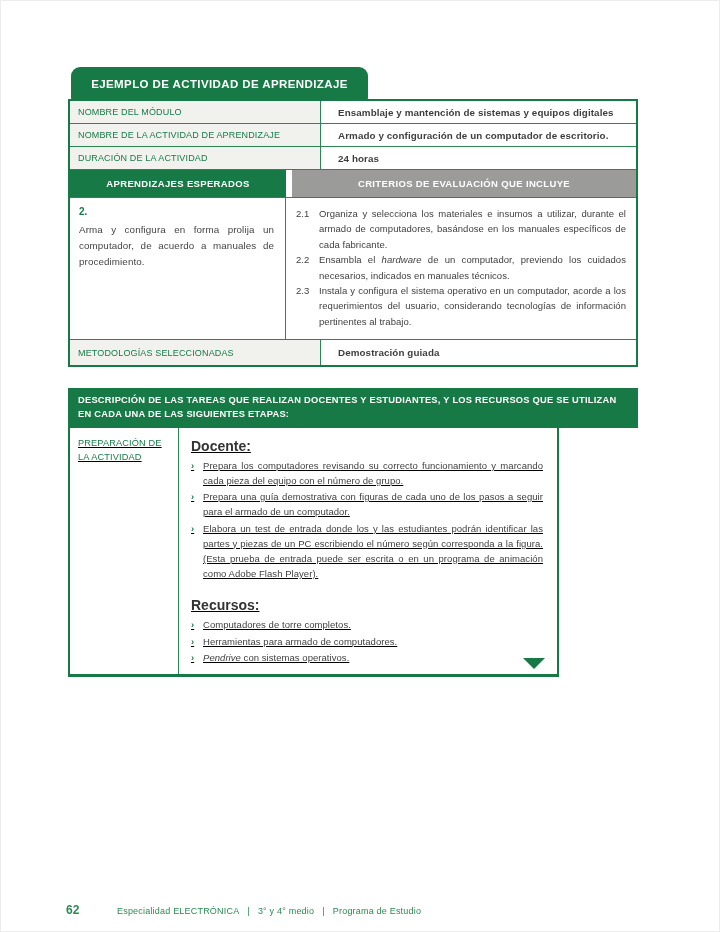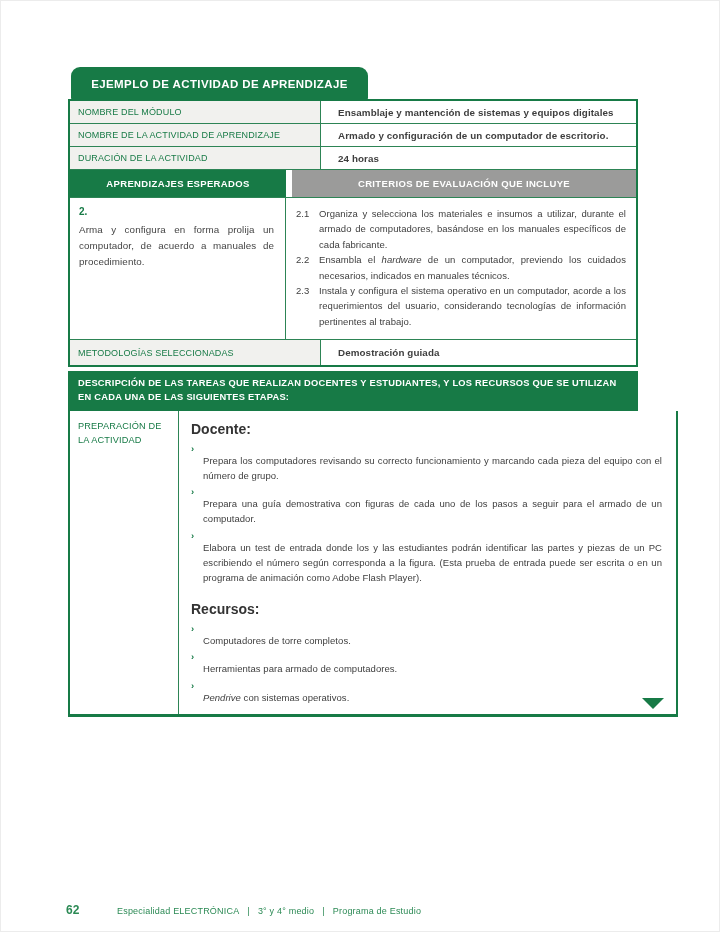--- a/index.html
+++ b/index.html
@@ -46,40 +46,40 @@
     padding:8px 11px 8px 9px; color:#454545; font-size:9.8px;
   }
   .ae-num { color:#177a46; font-weight:600; font-size:10px; margin-bottom:5px; }
   .ae-text { line-height:1.62; text-align:justify; letter-spacing:0.1px; }
   .crit-cell { flex:1; padding:8px 10px 8px 10px; color:#3e3e3e; font-size:9.5px; }
   .criterion { display:flex; }
   .crit-num { width:23px; flex:none; line-height:1.62; }
   .crit-text { flex:1; line-height:1.62; text-align:justify; letter-spacing:0.05px; }
   
   .banner {
-    margin-top:4px; width:570px; background:#177a46;
+    margin-top:21px; width:570px; background:#177a46;
     padding:5px 14px 6px 10px; color:#fff; font-weight:bold;
     font-size:9.3px; line-height:1.55; letter-spacing:0.25px; text-align:left;
   }
   
   .tbl-bottom {
-    position:relative; display:flex; width:610px; min-height:218px;
-    border:2px solid #177a46; border-top:none; border-bottom-width:3px; background:#fff;
+    position:relative; display:flex; width:491px; min-height:218px;
+    border:2px solid #177a46; border-top:none; border-bottom-width:3px; background:#fff;text-decoration:underline;
   }
   .prep-label {
     width:109px; flex:none; border-right:1px solid #2d8455;
     padding:9px 6px 8px 8px; color:#177a46; font-size:9.2px; line-height:1.5;
     letter-spacing:0.15px;
   }
   .prep-content { flex:1; padding:8px 14px 8px 12px; color:#3e3e3e; font-size:9.5px; }
   .subheading { font-weight:bold; color:#333333; font-size:14px; margin:2px 0 4px 0; }
   .subheading.recursos { margin-top:16px; }
   .bullet-item { display:flex; margin-bottom:1px; }
   .bullet-marker { width:12px; flex:none; color:#177a46; font-weight:bold; line-height:1.6; }
-  .bullet-text { flex:1; line-height:1.6; text-align:justify; letter-spacing:0.05px;margin-top:12px; }
+  .bullet-text { flex:1; line-height:1.6; text-align:justify; letter-spacing:0.05px; }
   .continuation-arrow {
     position:absolute; right:12px; bottom:5px; width:0; height:0;
     border-left:11px solid transparent; border-right:11px solid transparent;
     border-top:11px solid #177a46;
   }
   
   .footer {
     position:absolute; left:65px; top:902px;
     display:flex; align-items:baseline; color:#2c8a55;
   }

